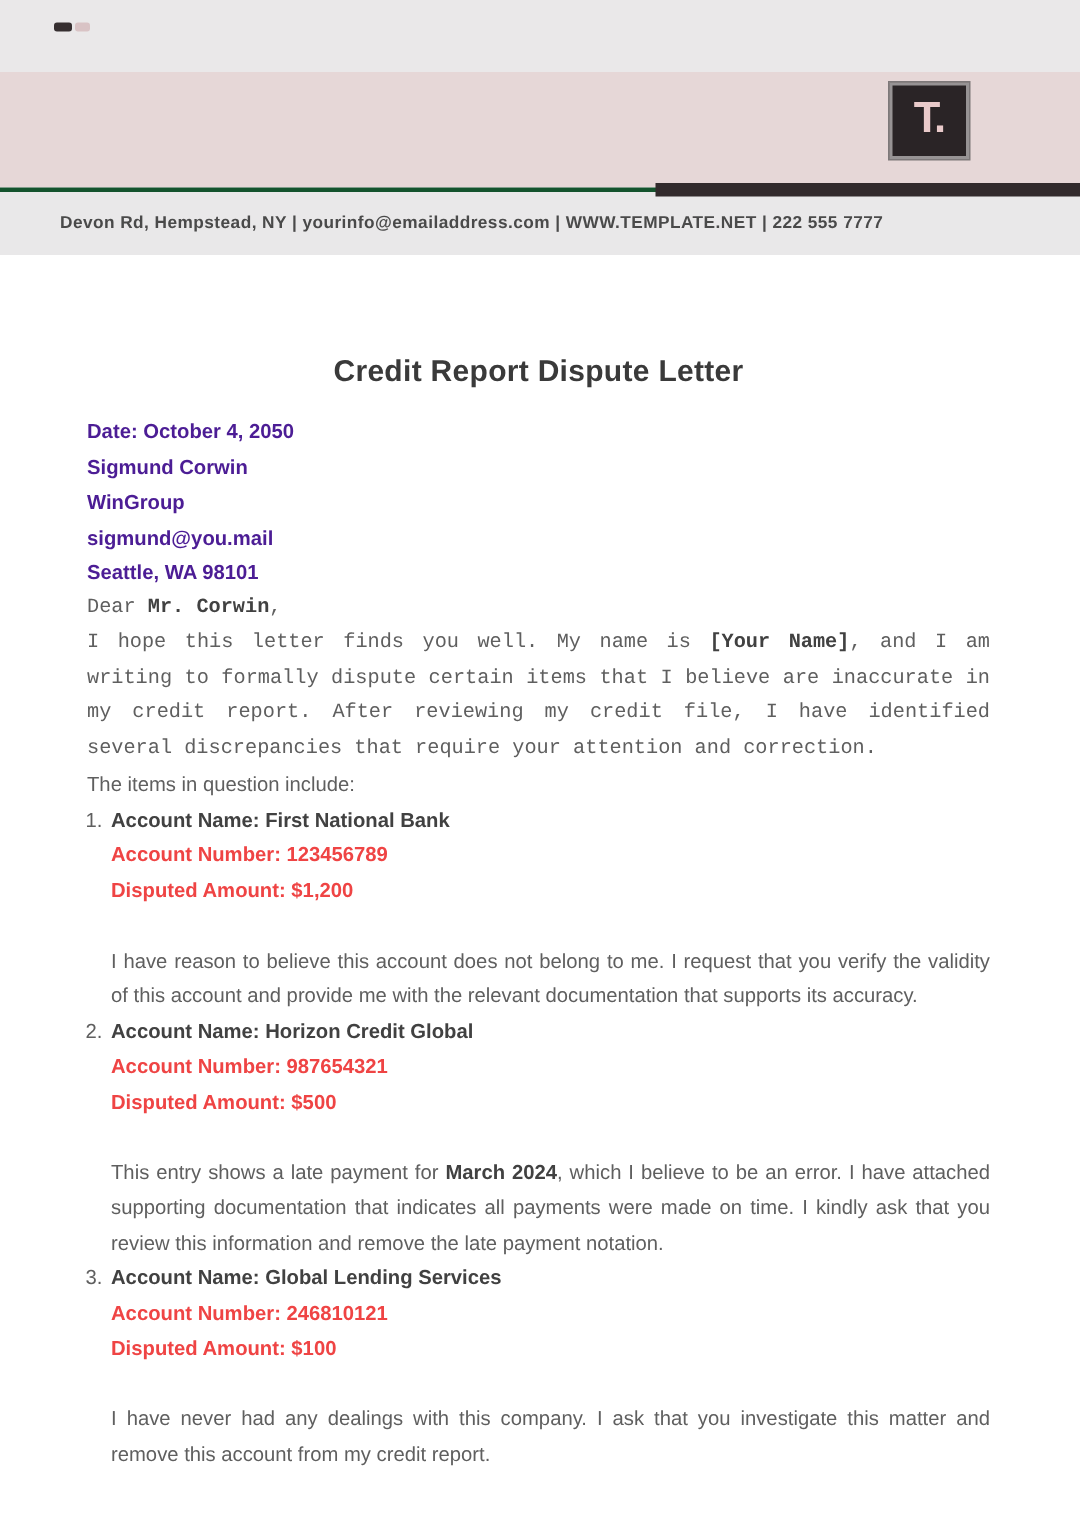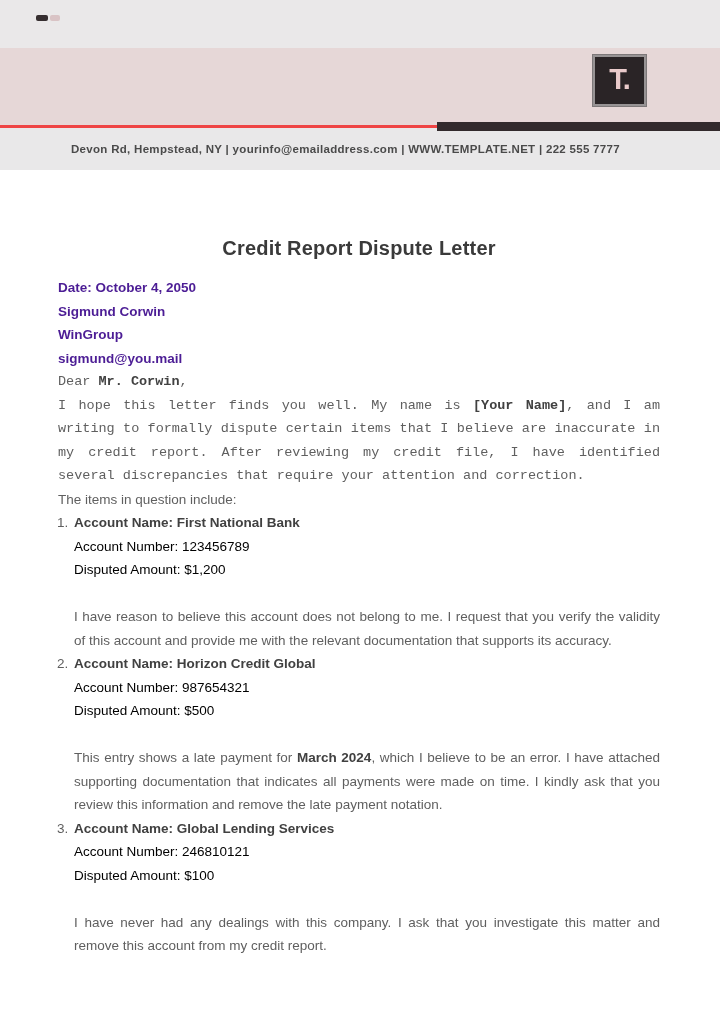--- a/index.html
+++ b/index.html
@@ -33,24 +33,24 @@
     border: 2px solid #979394;
     outline: 1px solid #7d7879;
     display: flex; align-items: center; justify-content: center;
   }
   .logo-text {
     color: #e9caca; font-weight: 800; font-size: 29px;
     letter-spacing: -1px; line-height: 1; padding-bottom: 2px;
   }
   .contact-strip {
     height: 45px; background: #e9e8e9;
-    border-top: 3px solid #ef4444;
+    border-top: 3px solid #14532d;
     position: relative;
     display: flex; align-items: center;
-    padding-left: 71px;
+    padding-left: 40px;
   }
   .thick-bar {
     position: absolute; top: -6px; right: 0;
     width: 283px; height: 9px; background: #322a2c;
   }
   .contact-text {
     font-size: 11.5px; font-weight: 600; color: #4a4a4a;
     letter-spacing: 0.3px; white-space: nowrap;
   }
   
@@ -70,21 +70,21 @@
   .para { margin: 0; text-align: justify; font-family: Liberation Mono, monospace; }
   .items-intro { margin: 0; }
   .item-head {
     position: relative; padding-left: 16px;
     font-weight: 700; color: #414141;
   }
   .item-num {
     position: absolute; left: -1px; top: 0;
     font-weight: 400; color: #5f5f5f;
   }
-  .item-sub { padding-left: 16px; font-weight: 400; color: #000000; }
+  .item-sub { padding-left: 16px; font-weight: 700; color: #ef4444; }
   .note { margin: 23.5px 0 0 0; padding-left: 16px; text-align: justify; }
 </style>
 </head>
 <body>
 
 <header>
   <div class="top-strip">
     <span class="mini-mark-dark"></span>
     <span class="mini-mark-pink"></span>
   </div>
@@ -99,20 +99,21 @@
   </div>
 </header>
 
 <main class="letter">
   <h1 class="letter-title">Credit Report Dispute Letter</h1>
 
   <div class="sender-line">Date: October 4, 2050</div>
   <div class="sender-line">Sigmund Corwin</div>
   <div class="sender-line">WinGroup</div>
   <div class="sender-line">sigmund@you.mail</div>
+  <div class="sender-line">Seattle, WA 98101</div>
 
   <p class="para"><span>Dear </span><b>Mr. Corwin</b><span>,</span></p>
 
   <p class="para"><span>I hope this letter finds you well. My name is </span><b>[Your Name]</b><span>, and I am writing to formally dispute certain items that I believe are inaccurate in my credit report. After reviewing my credit file, I have identified several discrepancies that require your attention and correction.</span></p>
 
   <p class="items-intro">The items in question include:</p>
 
   <div>
     <div class="item-head"><span class="item-num">1.</span><span>Account Name: First National Bank</span></div>
     <div class="item-sub">Account Number: 123456789</div>

